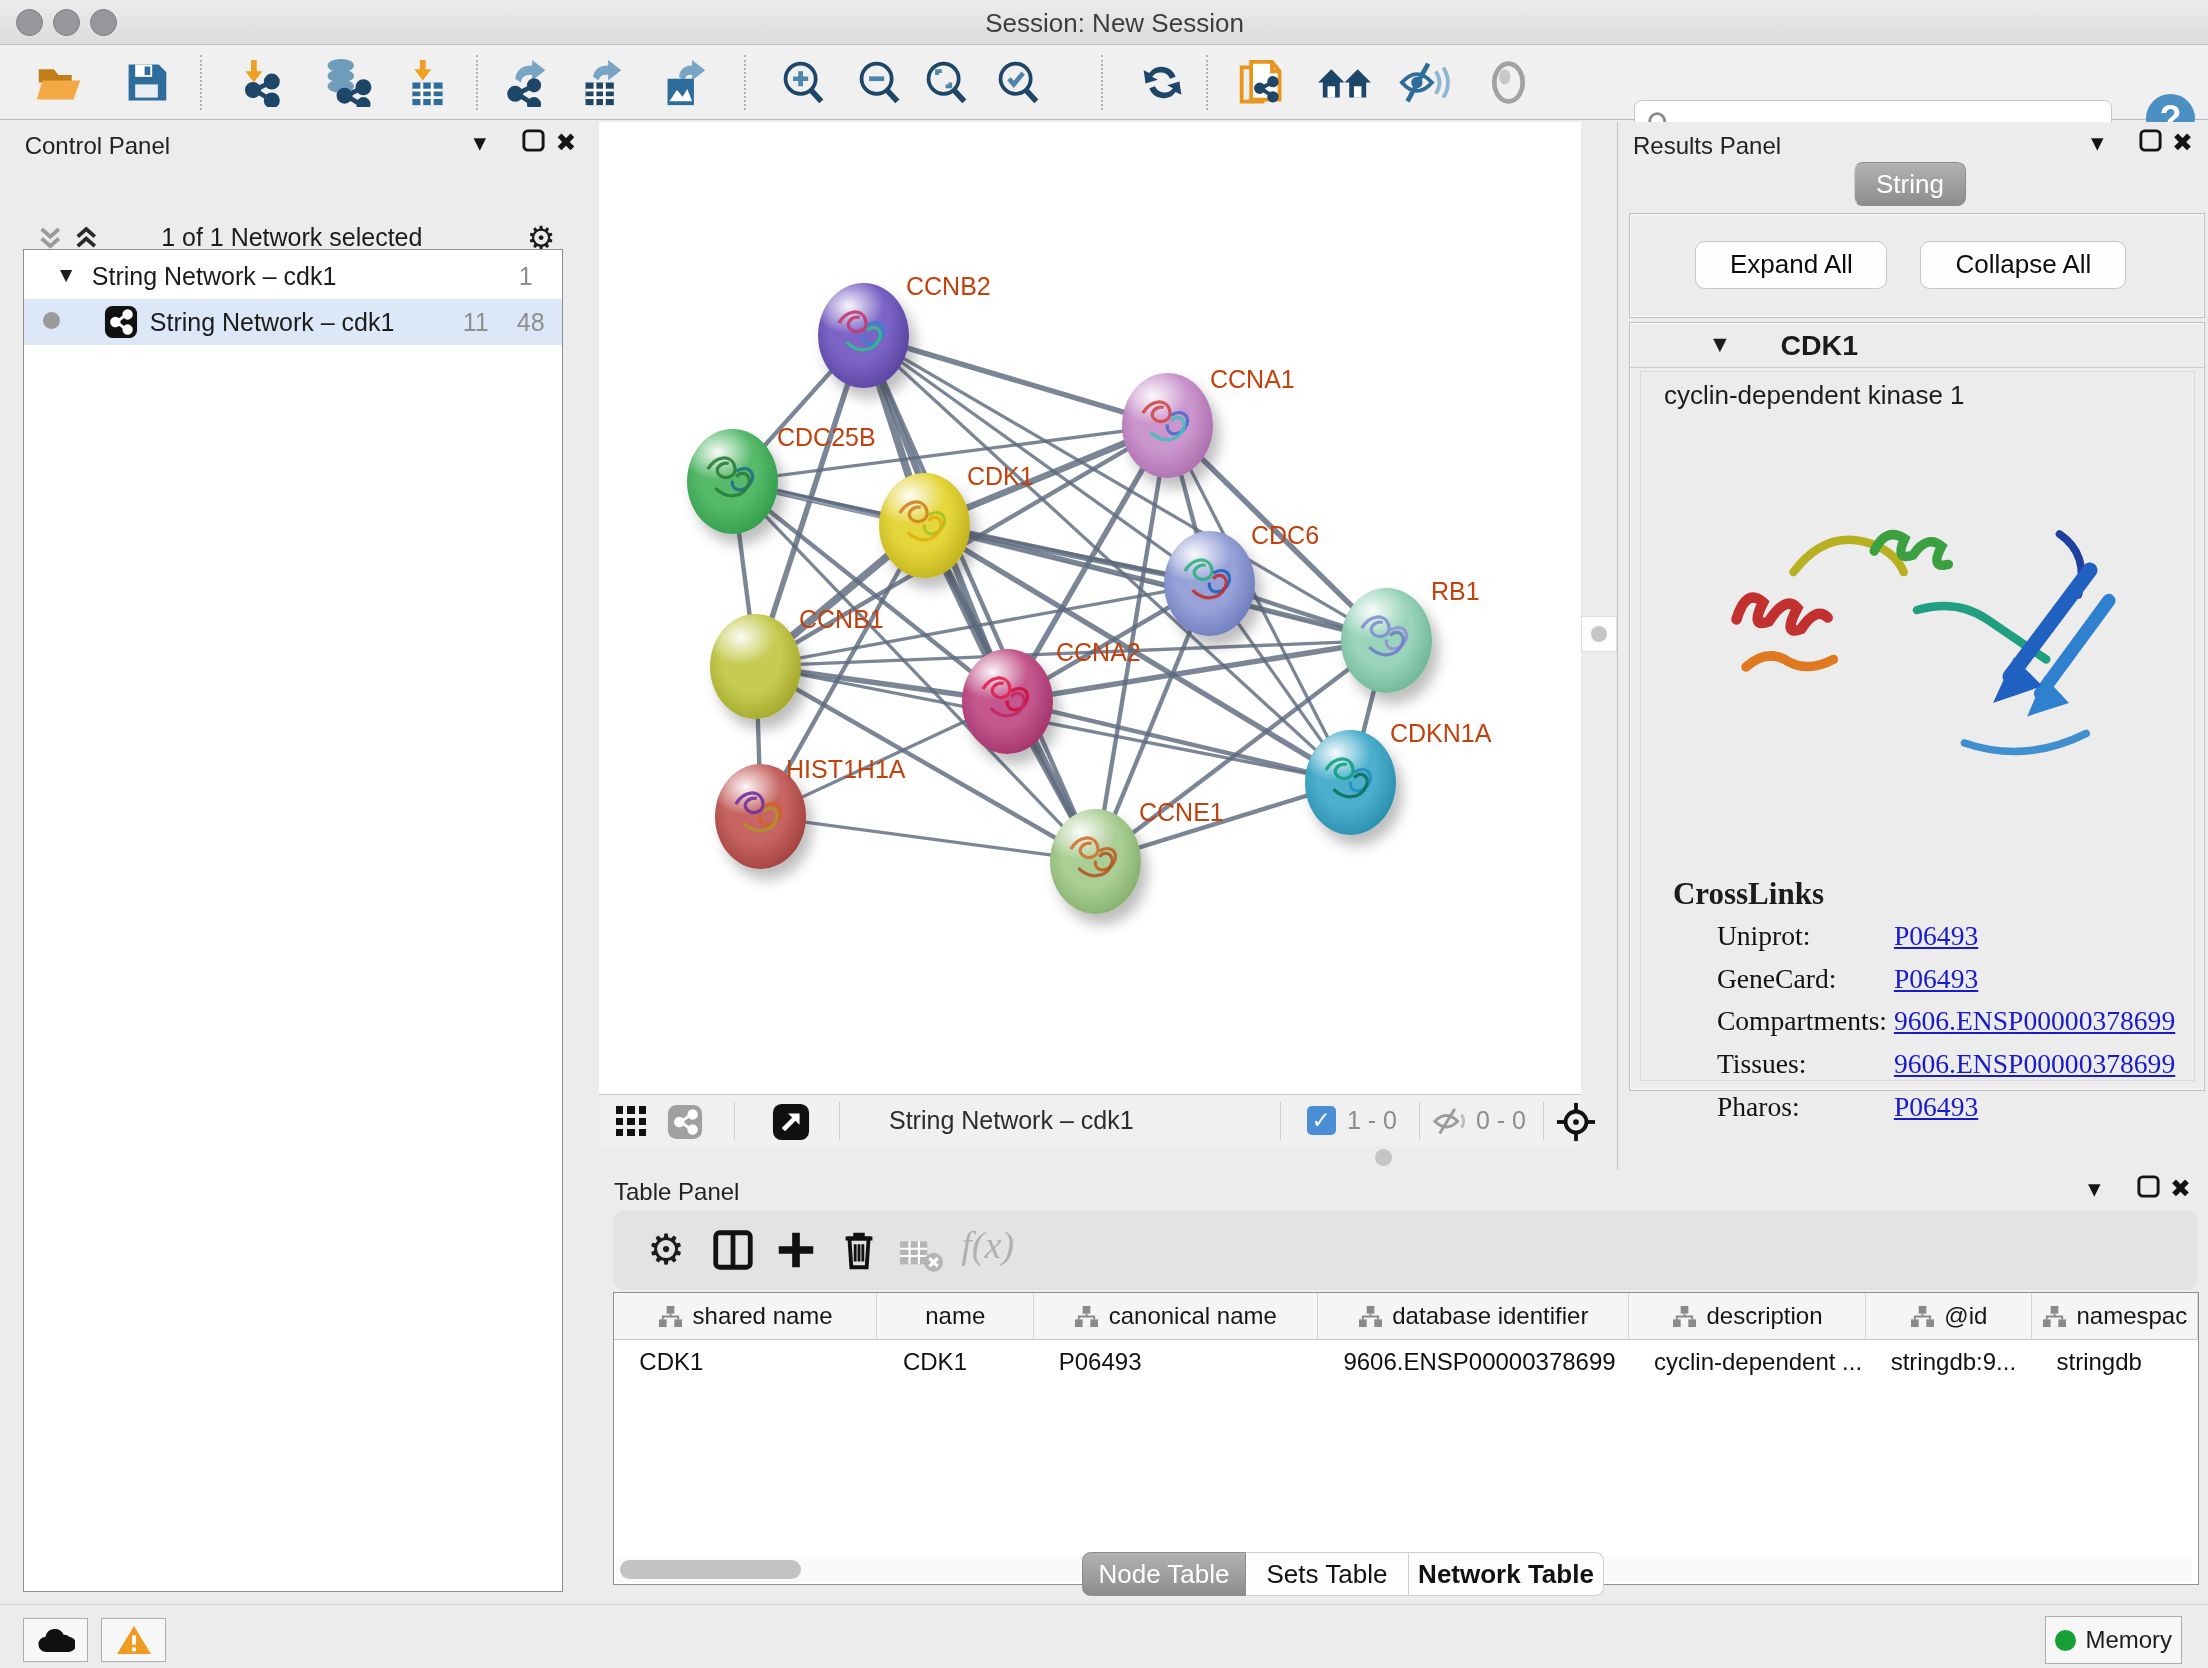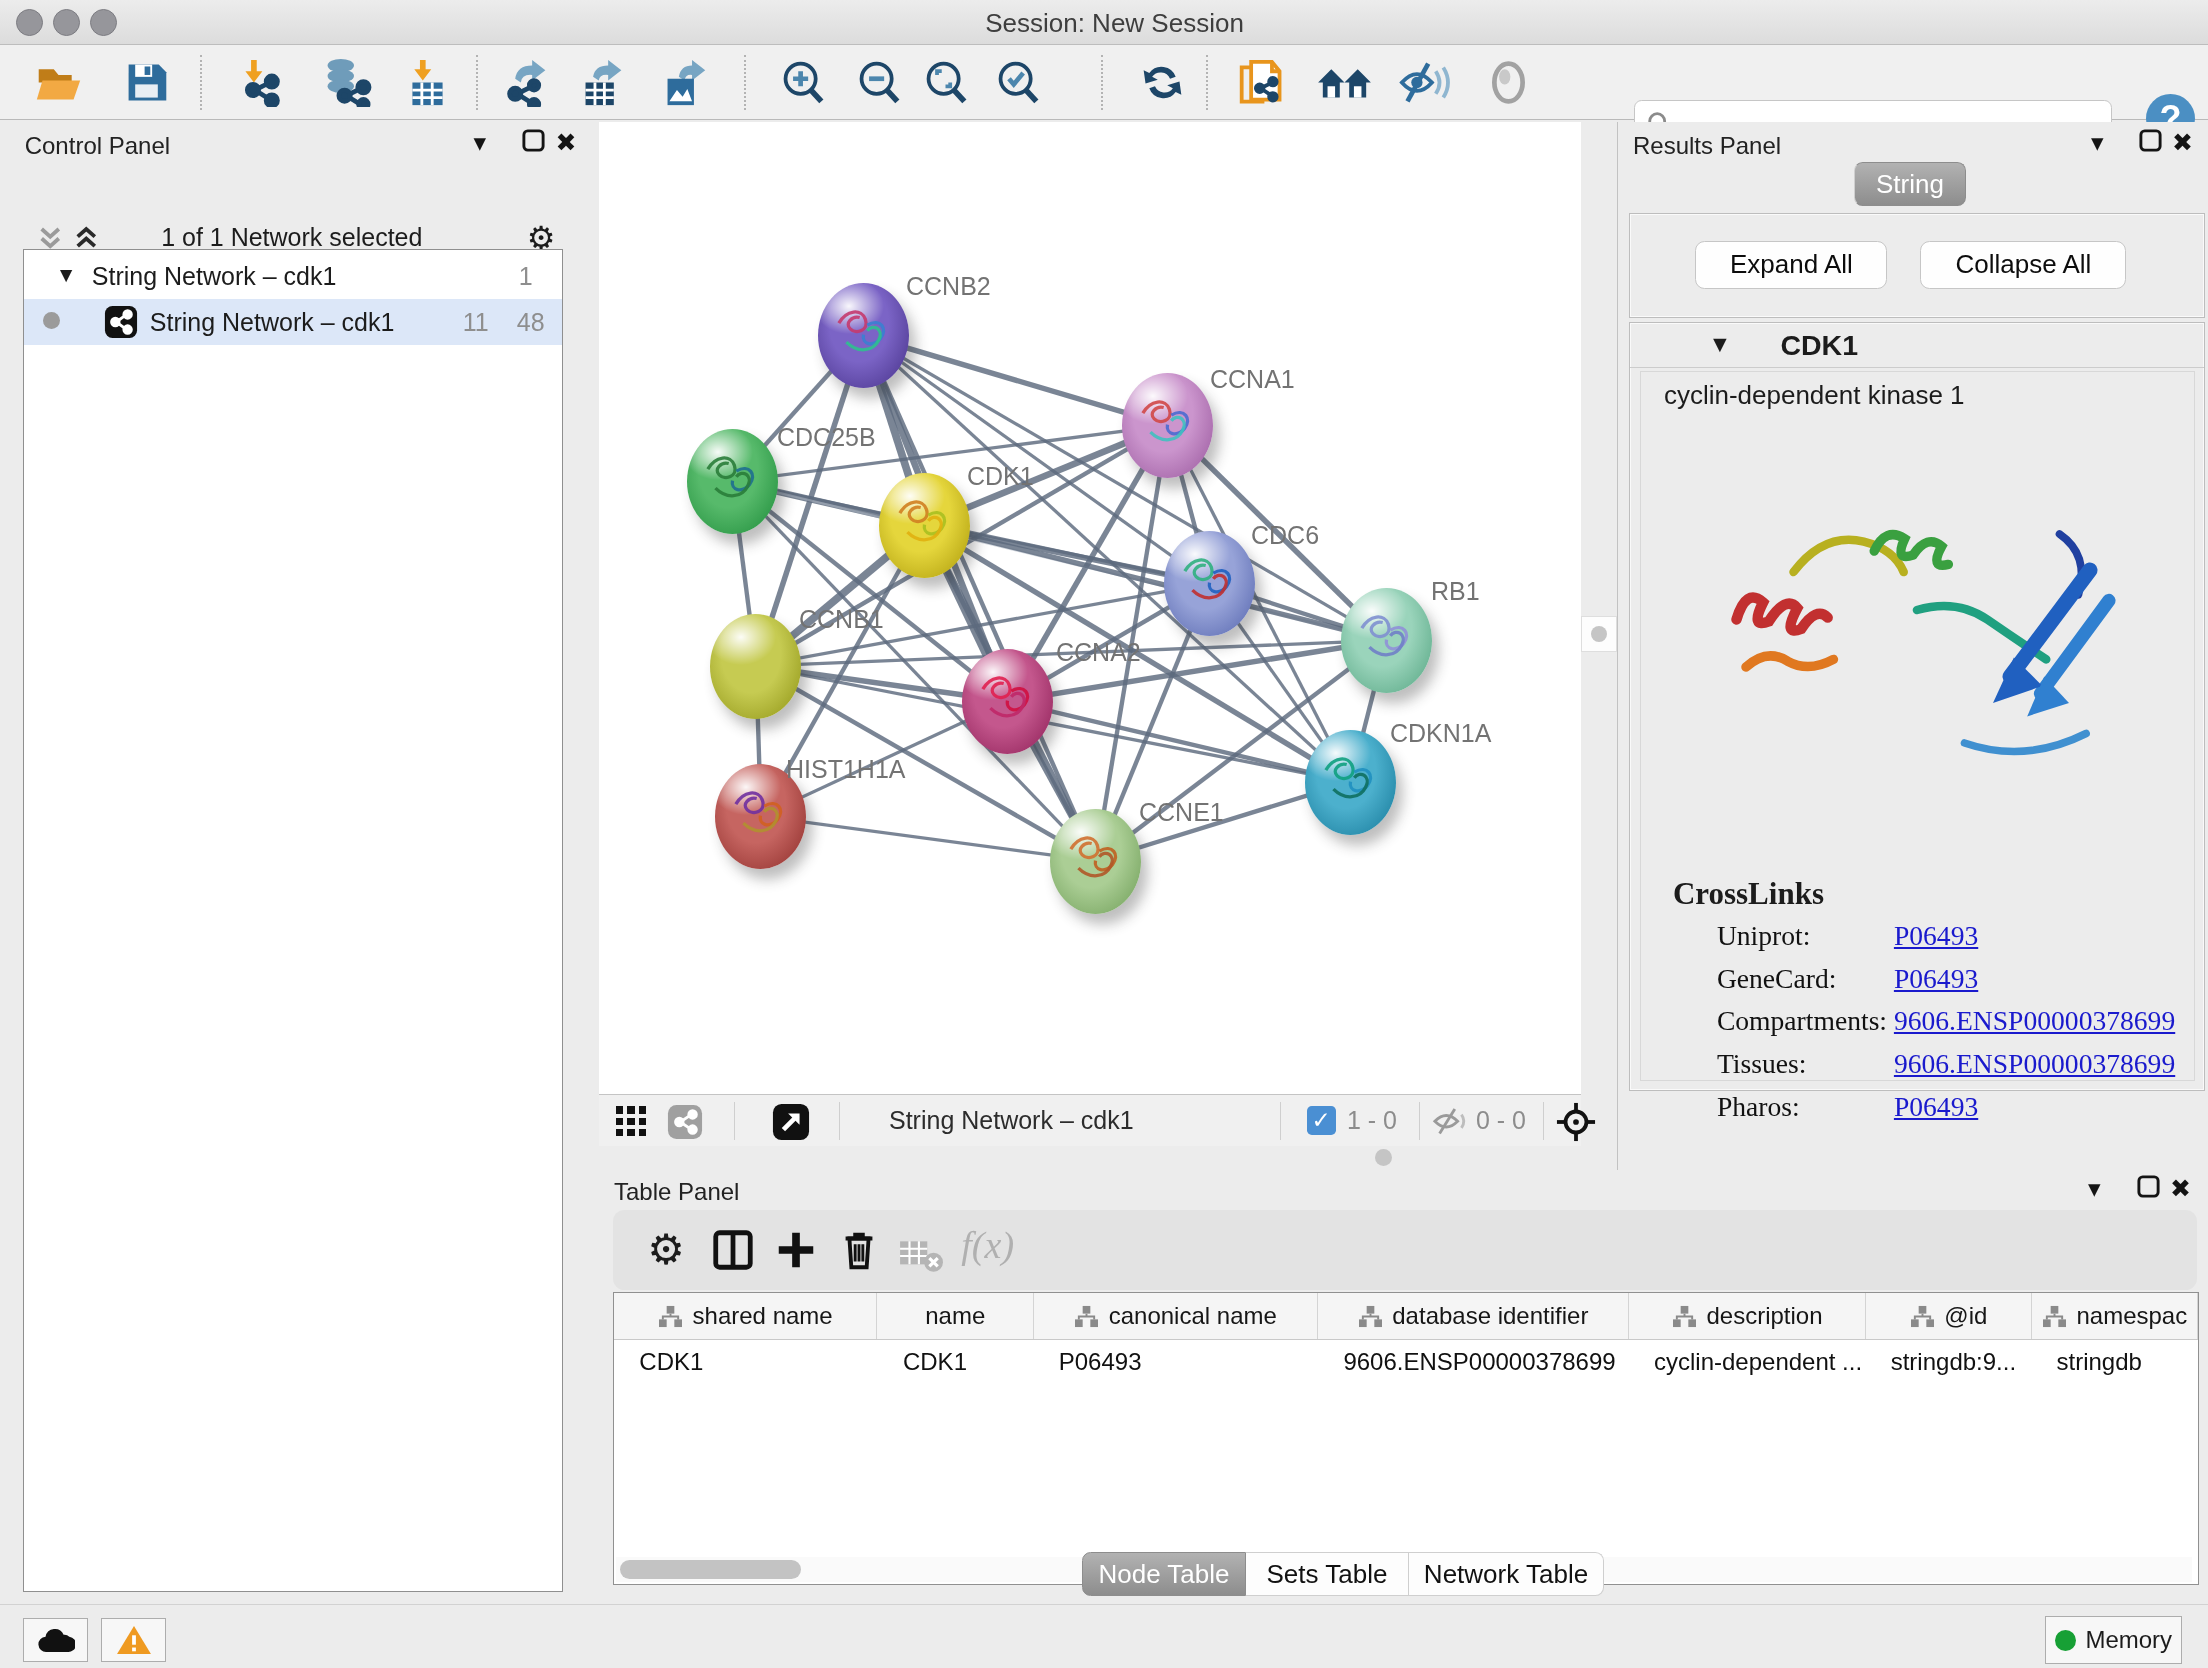--- a/index.html
+++ b/index.html
@@ -40,21 +40,21 @@
     border:1px solid #8f8f8f;}
   .tree-row{position:absolute;left:0;width:100%;height:46px;font-size:25px;}
   .tree-count{position:absolute;color:#8e8e8e;font-size:25px;}
   
   .netview{position:absolute;left:599px;top:122px;width:982px;height:1023px;background:#fff;}
   .netcanvas{position:absolute;left:0;top:0;width:982px;height:972px;background:#fff;overflow:hidden;}
   .edges{position:absolute;left:0;top:0;}
   .gnode{position:absolute;width:91px;height:105px;border-radius:50%;
     box-shadow:6.7px 10.5px 12.4px rgba(40,40,40,.30);}
   .gnode svg{position:absolute;left:0;top:0;}
-  .glabel{position:absolute;font-size:25px;color:#737373;white-space:nowrap;}
+  .glabel{position:absolute;font-size:25px;color:#c2410c;white-space:nowrap;}
   .nettools{position:absolute;left:0;top:972px;width:982px;height:51px;background:#f0f0f0;
     border-top:1px solid #c4c4c4;}
   .ntsep{position:absolute;top:6.7px;height:38px;border-left:1px solid #cfcfcf;}
   .nt-title{position:absolute;left:290px;top:11.4px;font-size:25px;color:#2c2c2c;}
   .nt-num{position:absolute;top:11.4px;font-size:25px;color:#8c8c8c;}
   .checkbox{position:absolute;left:708px;top:11.4px;width:28.5px;height:28.5px;background:#4a8fd3;
     border-radius:4.8px;color:#fff;font-size:23px;line-height:28.5px;text-align:center;}
   
   .results-panel{position:absolute;left:1617px;top:122px;width:592px;height:1048px;
     border-left:1.9px solid #c2c2c2;background:#ececec;}
@@ -671,21 +671,21 @@
           <div class="td" style="width: 142px;">stringdb</div>
         </div>
       <div class="hscroll">
           <div class="hthumb"></div>
         </div>
     </div>
 
     <div class="seg" style="left:483px;top:382px" id="tp-tabs">
         <div class="tab sel" style="width: 162px;">Node Table</div>
         <div class="tab" style="width: 162px;">Sets Table</div>
-        <div class="tab" style="width: 194px;">Network Table</div>
+        <div class="tab" style="width: 194px; font-weight: bold;">Network Table</div>
       </div>
   </div>
 
   <div class="statusbar">
     <div class="sq-btn" style="left:23px">
       <svg width="38" height="27" viewBox="0 0 40 28">
           <path d="M10 26 a8 8 0 0 1 -1 -16 a10 10 0 0 1 19 -2 a7 7 0 0 1 6 2 a7 7 0 0 1 -2 16z" fill="#111"></path>
         </svg>
     </div>
     <div class="sq-btn" style="left:101px">

